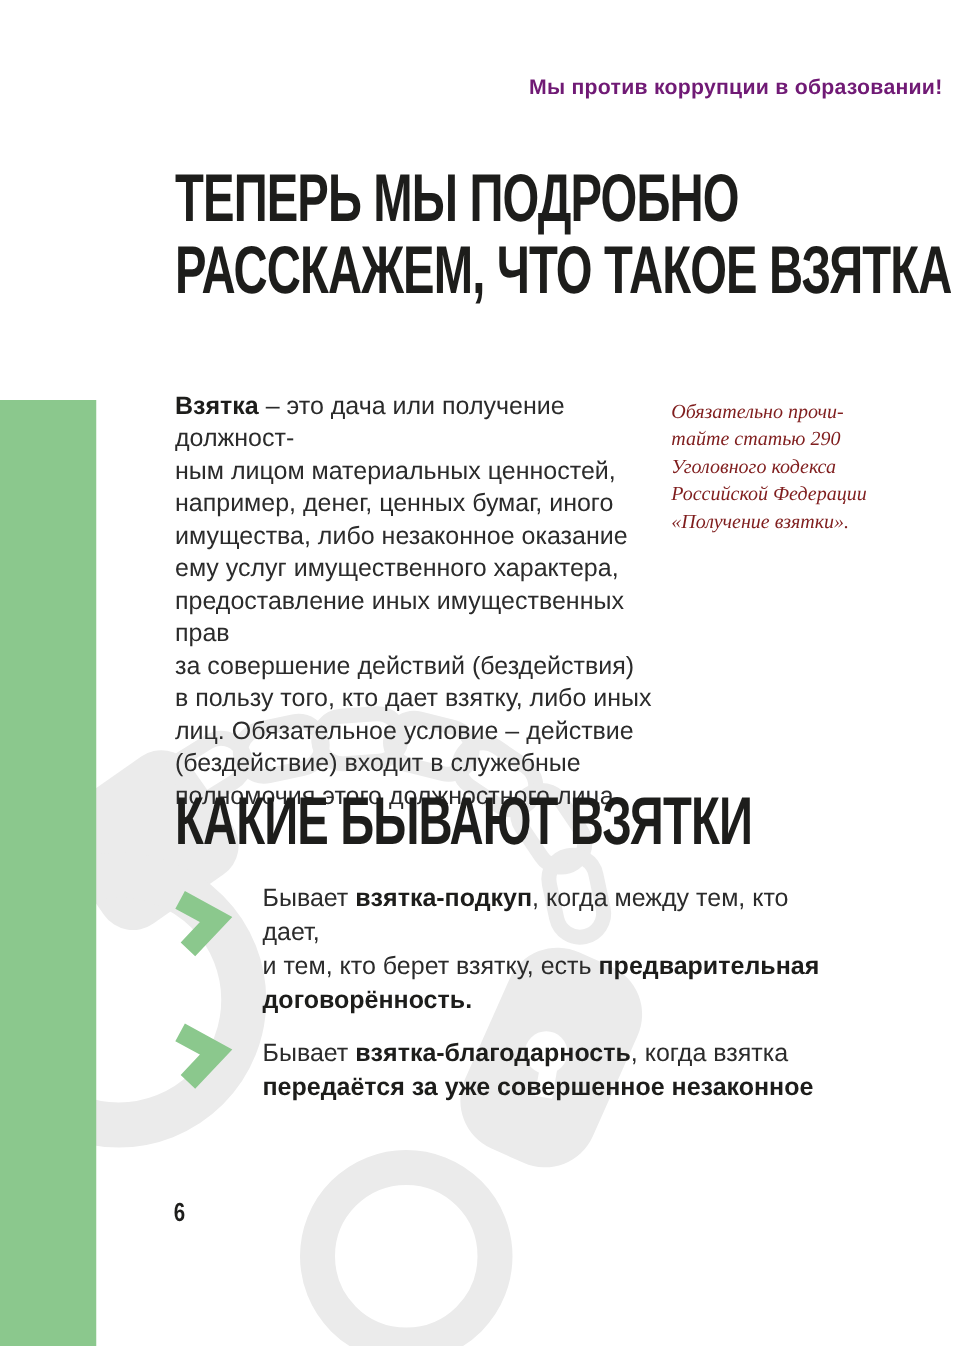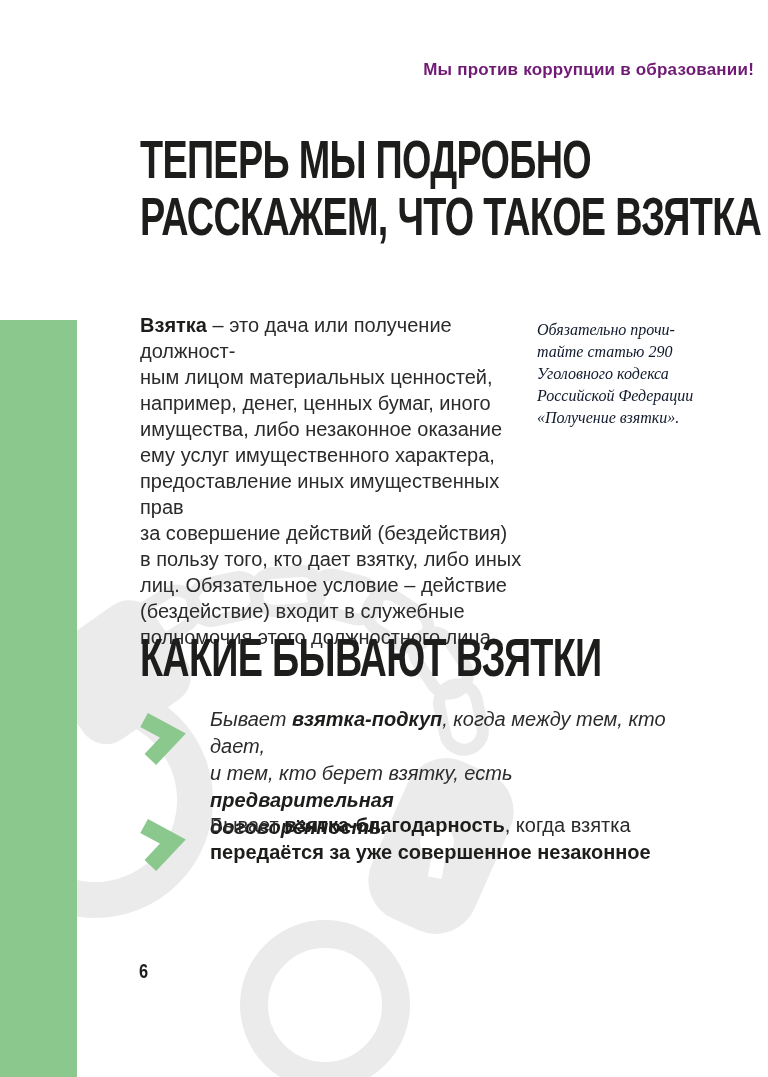--- a/index.html
+++ b/index.html
@@ -37,38 +37,38 @@
   }
   .title{position:absolute;left:140px;top:131px;}
   .h2{position:absolute;left:140px;top:629px;}
   
   .definition{
     position:absolute;left:140px;top:312px;width:395px;
     font-size:20px;line-height:26px;color:#2b2b2b;
   }
   .sidenote{
     position:absolute;left:537px;top:319px;width:185px;
-    font-style:italic;font-size:16px;line-height:22px;color:#0f172a;
+    font-style:italic;font-size:16px;line-height:22px;color:#7f1d1d;
     font-family:"Liberation Serif",serif;
   }
   .rich{white-space:pre-line;}
   .rich b{font-weight:700;color:#1d1d1b;}
   
   .bullet{position:absolute;left:140px;}
-  .bullet-1{top:706px;font-style:italic;}
+  .bullet-1{top:706px;}
   .bullet-2{top:812px;}
   .chevron{
     position:absolute;left:0;top:4px;width:48px;height:54px;
     transform:rotate(-9deg);
   }
   .bullet-text{
     margin-left:70px;width:470px;
     font-size:20px;line-height:27px;color:#2b2b2b;
   }
-  .bullet-2 .bullet-text{width:530px;}
+  .bullet-2 .bullet-text{width:530px;margin-top:18px;}
   
   .page-number{
     position:absolute;left:139px;top:959px;
     font-size:21px;font-weight:700;color:#1d1d1b;
     transform:scaleX(.78);transform-origin:left top;
   }
 </style>
 </head>
 <body>
 

